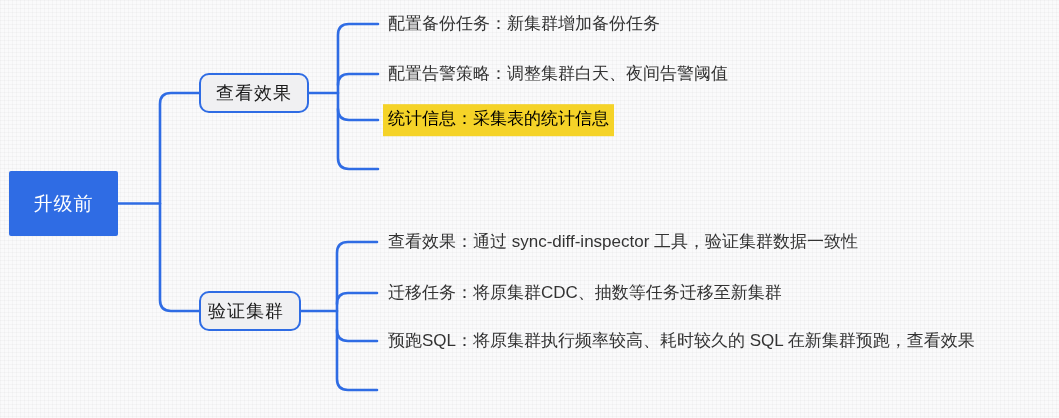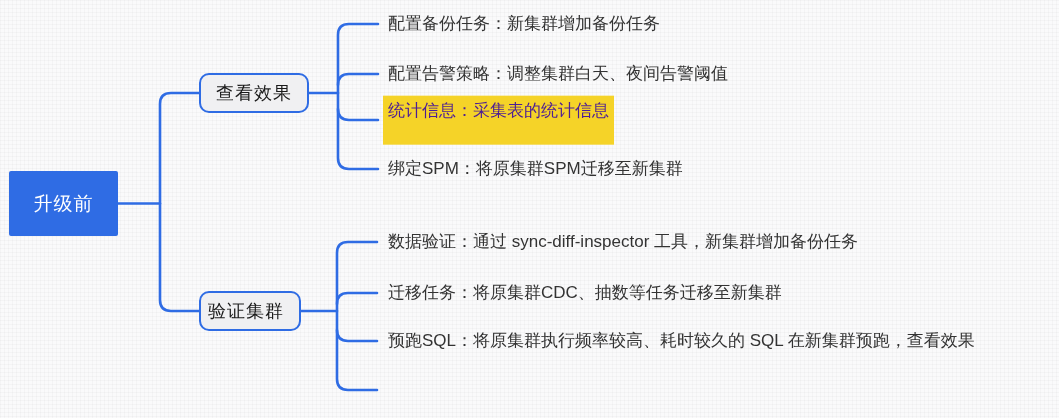--- a/index.html
+++ b/index.html
@@ -48,22 +48,22 @@
     position:absolute;left:388px;
     transform:translateY(-50%);
     font-size:17px;color:#333333;
     white-space:nowrap;
     cursor:pointer;
     line-height:1.45;
   }
   .leaf .txt{display:inline-block;}
   .leaf.highlight .txt{
     background:#f5d328;
-    color:#4c1d95;
-    padding:3px 5px 21px 5px;
+    color:#000000;
+    padding:3px 5px 4px 5px;
     margin-left:-5px;
     font-family:Liberation Serif, serif;
   }
 </style>
 </head>
 <body>
 
 <div class="canvas">
 
   <svg class="connectors" width="1059" height="418" viewBox="0 0 1059 418">
@@ -97,26 +97,23 @@
 
   <div class="leaf" style="top:74px">
     <span class="txt">配置告警策略：调整集群白天、夜间告警阈值</span>
   </div>
   <div class="leaf" style="top:24px">
     <span class="txt">配置备份任务：新集群增加备份任务</span>
   </div>
   <div class="leaf highlight" style="top:120px">
     <span class="txt">统计信息：采集表的统计信息</span>
   </div>
-  <div class="leaf" style="top:169px">
-    <span class="txt">绑定SPM：将原集群SPM迁移至新集群</span>
-  </div>
 
   <div class="leaf" style="top:242px">
-    <span class="txt">数据验证：通过 sync-diff-inspector 工具，新集群增加备份任务</span>
+    <span class="txt">查看效果：通过 sync-diff-inspector 工具，验证集群数据一致性</span>
   </div>
   <div class="leaf" style="top:341px">
     <span class="txt">预跑SQL：将原集群执行频率较高、耗时较久的 SQL 在新集群预跑，查看效果</span>
   </div>
   <div class="leaf" style="top:293px">
     <span class="txt">迁移任务：将原集群CDC、抽数等任务迁移至新集群</span>
   </div>
 
 </div>
 

